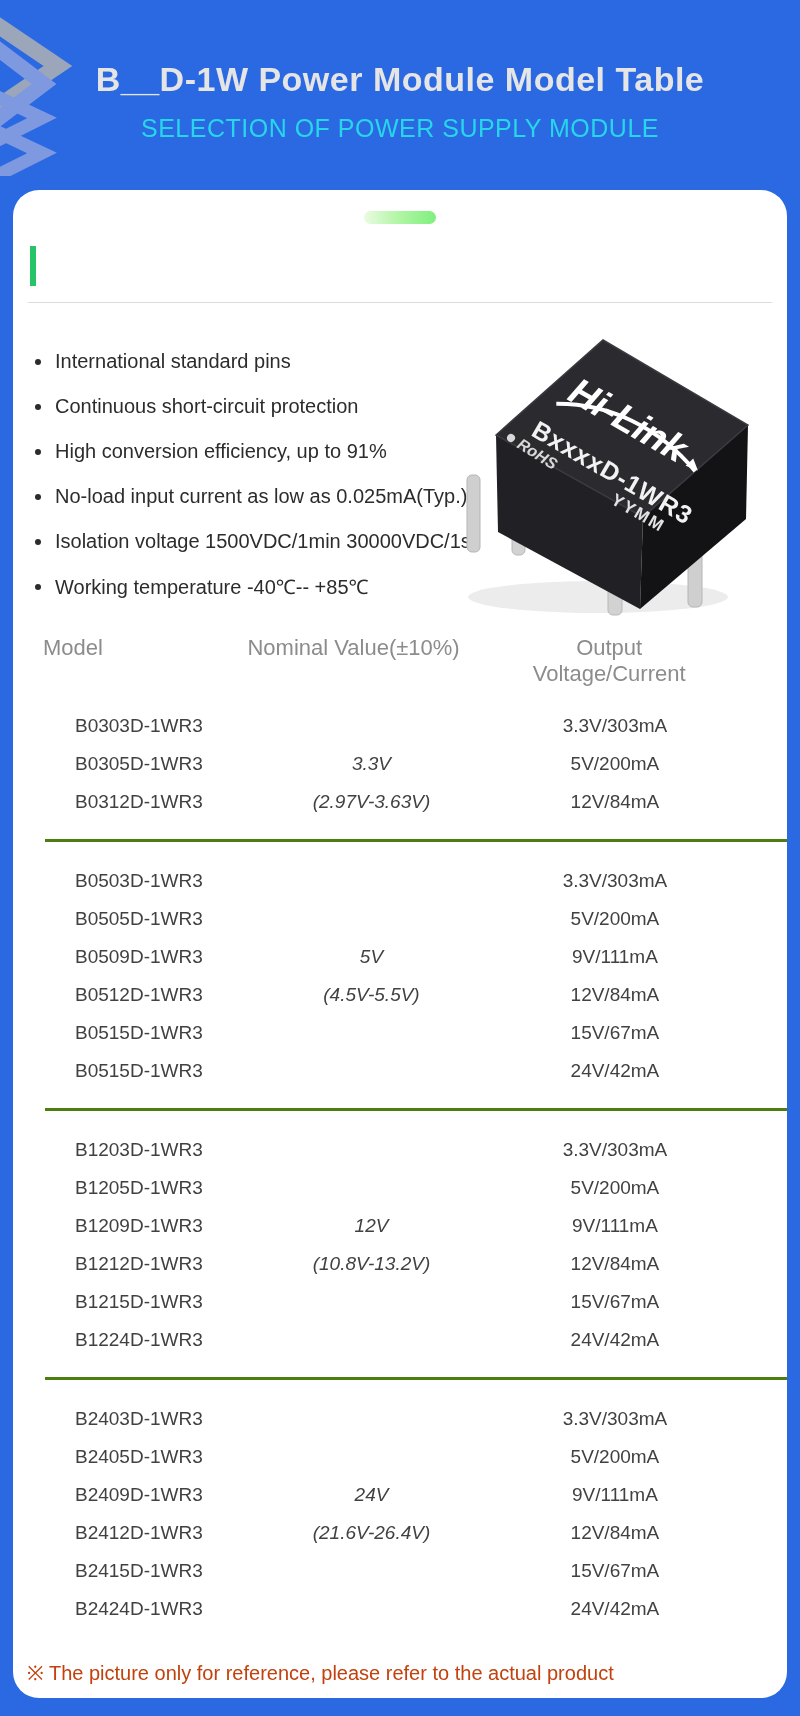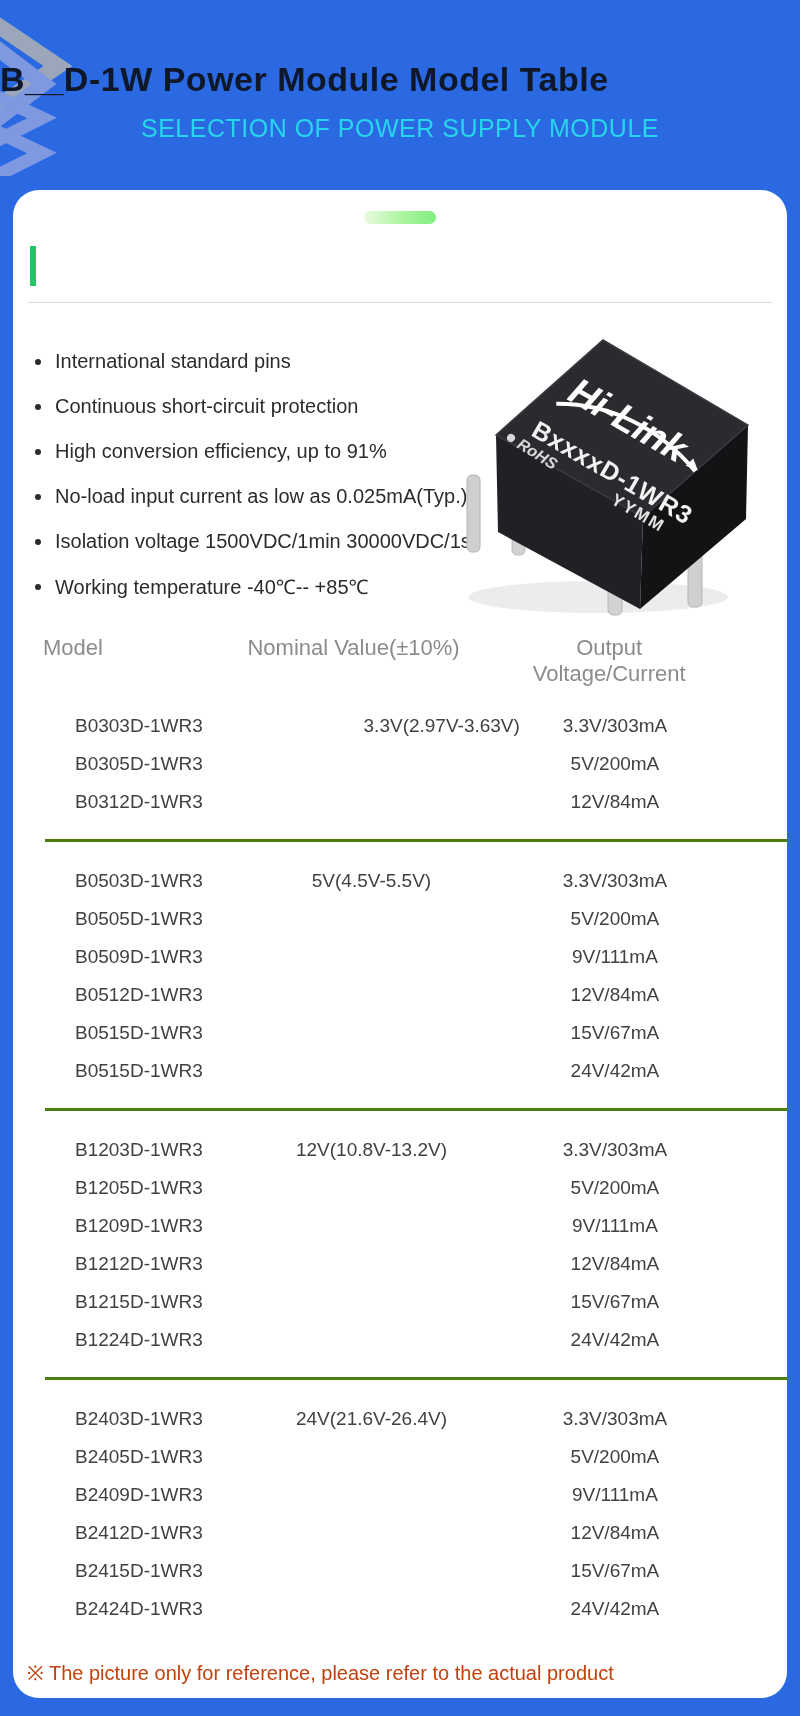--- a/index.html
+++ b/index.html
@@ -5,22 +5,22 @@
   html,body { margin:0; padding:0; background:#e8e8e8; }
   * { box-sizing:border-box; }
   .page {
     position:relative; width:800px; height:1716px; margin:0 auto;
     background:#2A69E2; overflow:hidden;
     font-family:"Liberation Sans", sans-serif;
   }
   
   .brand-logo { position:absolute; top:6px; left:0; pointer-events:none; }
   .hdr-title {
-    position:relative; margin:60px 0 0; text-align:left;
-    color:#0f172a; font-size:34px; font-weight:bold; letter-spacing:.5px;
+    position:relative; margin:60px 0 0; text-align:center;
+    color:#e5e5e5; font-size:34px; font-weight:bold; letter-spacing:.5px;
   }
   .hdr-sub {
     position:relative; margin:15px 0 0; text-align:center;
     color:#28D6EB; font-size:25px; font-weight:400; letter-spacing:.5px;
   }
   
   .card {
     position:absolute; left:13px; right:13px; top:190px; bottom:18px;
     background:#ffffff; border-radius:26px; overflow:hidden;
   }
@@ -44,21 +44,21 @@
   
   .thead { display:flex; color:#8C8C8C; font-size:22px; line-height:26px; }
   .c1 { width:24%; padding-left:30px; text-align:left; }
   .c2 { width:40%; text-align:center; }
   .c3 { width:36%; text-align:center; padding-right:77px; }
   .group { display:flex; padding:20px 0 18px;margin-left:32px; }
   .group + .group { border-top:3px solid #4d7c0f; }
   .cell-row { height:38px; line-height:38px; font-size:19px; color:#414141; white-space:nowrap; }
   .col-models .cell-row { text-align:left; }
   .col-nominal {
-    display:flex; justify-content:center;
+    display:flex; flex-direction:column; justify-content:center;font-style:italic;
   }
   .group.first .col-nominal { justify-content:flex-end; }
   .nominal-line { height:38px; line-height:38px; font-size:19px; color:#414141; text-align:center; }
   .note {
     margin:14px 0 0 14px; color:#c2410c; font-size:20px; line-height:26px;
   }
 </style>
 </head>
 <body>
 

